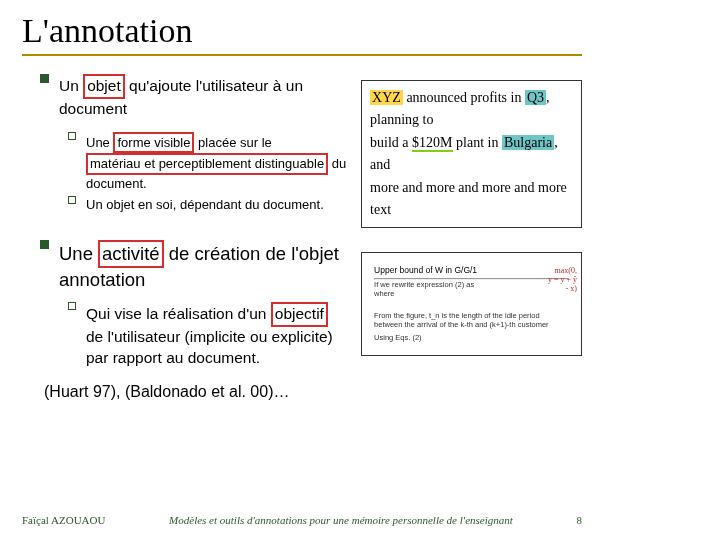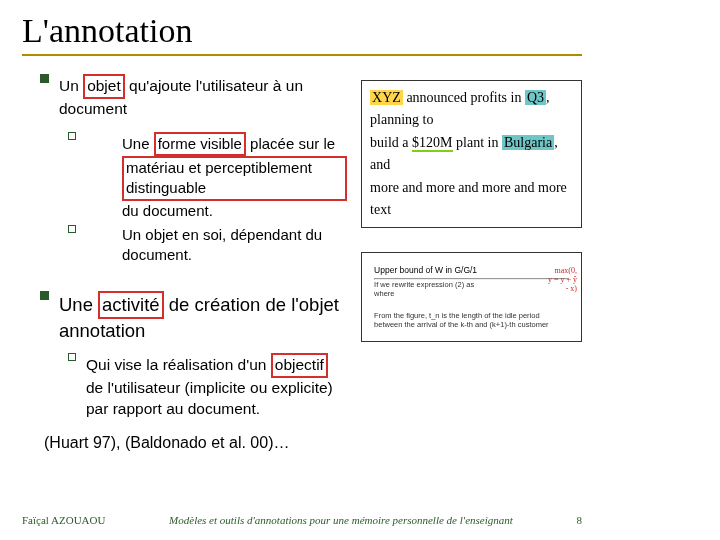--- a/index.html
+++ b/index.html
@@ -15,21 +15,21 @@
   .image-box .hl2 { background: #6ec6c6; padding: 0 2px; }
   .image-box .underline { border-bottom: 2px solid #84cc16; }
   .image-box2 { border: 1px solid #333; background: #fff; padding: 12px; font-size: 8px; line-height: 1.25; color: #000; position: relative; }
   .image-box2 .caption { font-size: 8.5px; margin-bottom: 2px; }
   .image-box2 .mathline { font-size: 7.5px; color: #333; }
   .image-box2 .scribble { position: absolute; right: 4px; top: 14px; color: #c62828; font-size: 8px; line-height: 1.1; font-family: "Comic Sans MS", cursive; text-align: right; }
   .bullet-sq { display: inline-block; width: 9px; height: 9px; background: #2a5a2a; margin-right: 10px; vertical-align: 2px; flex-shrink: 0; }
   .bullet-empty { display: inline-block; width: 8px; height: 8px; border: 1px solid #2a5a2a; margin-right: 10px; vertical-align: 2px; flex-shrink: 0; }
   .item1 { display: flex; margin-bottom: 12px; margin-left: 18px; font-size: 15.5px; line-height: 1.35; }
   .item1-text { flex: 1; }
-  .sub { display: flex; margin: 4px 0 4px 46px; font-size: 15px; line-height: 1.35; gap: 36px; }
+  .sub { display: flex; margin: 4px 0 4px 46px; font-size: 13px; line-height: 1.35; }
   .sub-text { flex: 1; }
   .item2 { display: flex; margin: 26px 0 10px 18px; font-size: 18.5px; line-height: 1.3; }
   .sub2 { display: flex; margin: 6px 0 0 46px; font-size: 15.5px; line-height: 1.35; }
   .redbox { border: 2px solid #d32f2f; padding: 0 2px; display: inline-block; }
   .ref { font-size: 16px; margin-top: 14px; margin-left: 22px; }
   .footer { position: absolute; bottom: 14px; left: 22px; right: 22px; display: flex; align-items: flex-end; font-size: 11px; color: #2a5a2a; }
   .footer .author { font-family: "Times New Roman", serif; }
   .footer .ftitle { flex: 1; text-align: center; font-family: "Times New Roman", serif; font-style: italic; }
   .footer .pnum { font-family: "Times New Roman", serif; }
 </style>
@@ -90,20 +90,21 @@
         <div class="caption">Upper bound of W in G/G/1</div>
         <hr>
         <div class="mathline">If we rewrite expression (2) as</div>
         <div class="scribble">
           <div>max(0,</div>
           <div>y = y + ŷ</div>
           <div>- x)</div>
         </div>
         <div class="mathline">where</div>
         <div class="mathline" style="margin-top:12px">From the figure, t_n is the length of the idle period between the arrival of the k-th and (k+1)-th customer</div>
+        <div class="mathline" style="margin-top:4px">Using Eqs. (2)</div>
       </div>
     </div>
   </div>
 
   <div class="footer">
     <span class="author">Faïçal AZOUAOU</span>
     <span class="ftitle">Modèles et outils d'annotations pour une mémoire personnelle de l'enseignant</span>
     <span class="pnum">8</span>
   </div>
 </div>

